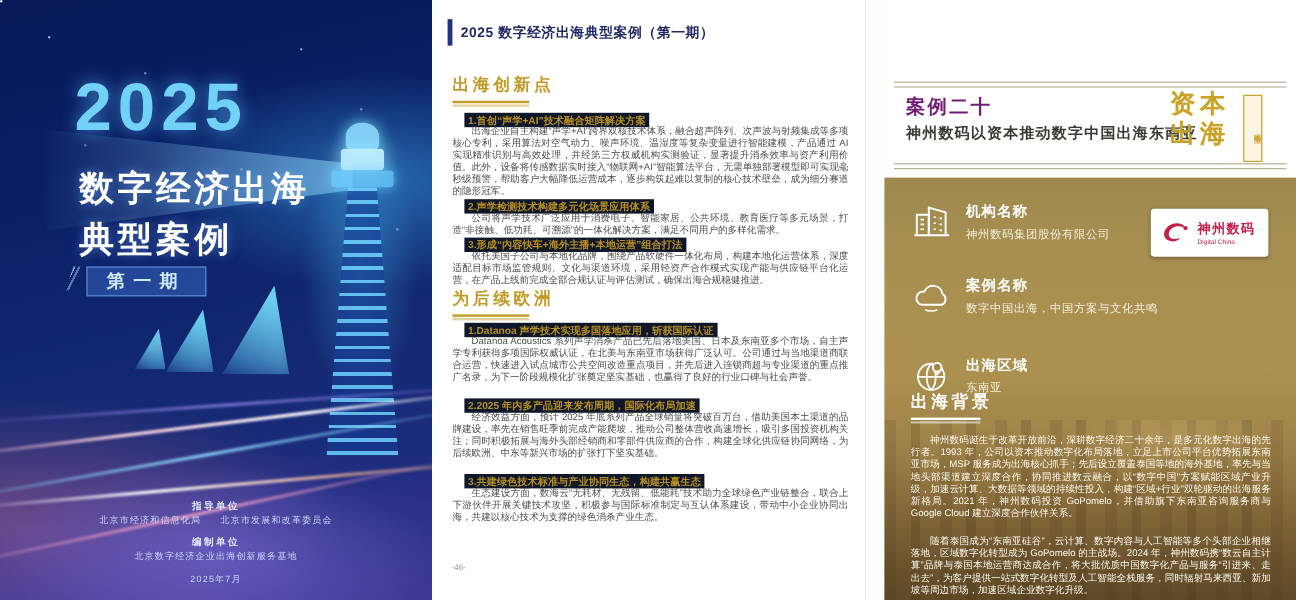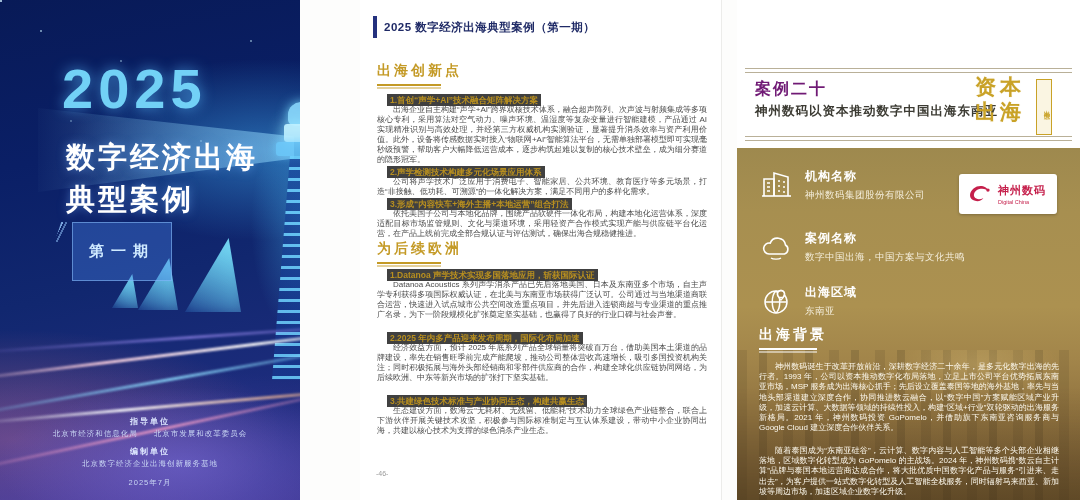--- a/index.html
+++ b/index.html
@@ -1,37 +1,37 @@
 <!DOCTYPE html>
 <html><head>
 <meta charset="utf-8">
 <style>
   html,body{margin:0;padding:0;background:#e9e9e9;}
   .canvas{position:relative;width:1080px;height:500px;background:#fdfdfc;overflow:hidden;
     font-family:"Liberation Sans","DejaVu Sans",sans-serif;}
 
   
-  .cover{position:absolute;left:0;top:0;width:300px;height:500px;overflow:hidden;
+  .cover{position:absolute;left:0;top:0;width:360px;height:500px;overflow:hidden;
     background:
       radial-gradient(ellipse 300px 140px at 88% 30%, rgba(70,190,255,.45), transparent 65%),
       radial-gradient(ellipse 620px 240px at 45% 108%, rgba(90,70,170,.85), transparent 72%),
       radial-gradient(ellipse 420px 170px at 4% 88%, rgba(235,120,140,.40), transparent 65%),
       linear-gradient(168deg,#081a57 0%,#0a1f66 30%,#11276f 55%,#1c2c7c 78%,#2a2f86 100%);}
   .stars{position:absolute;left:0;top:0;width:2px;height:2px;background:#cfefff;border-radius:50%;
     box-shadow:40px 30px 0 rgba(200,240,255,.7),120px 60px 0 rgba(200,240,255,.5),
       250px 40px 0 rgba(200,240,255,.6),300px 90px 0 rgba(200,240,255,.5),
       200px 140px 0 rgba(200,240,255,.4),70px 120px 0 rgba(200,240,255,.4),
       330px 190px 0 rgba(200,240,255,.5),150px 200px 0 rgba(200,240,255,.35);}
   .cover-year{position:absolute;left:62px;top:56px;font-size:56px;font-weight:bold;
     color:#72d1f6;letter-spacing:5px;text-shadow:0 0 14px rgba(90,190,255,.7);z-index:3;}
   .cover-t1{position:absolute;left:66px;top:138px;font-size:29px;font-weight:bold;color:#ffffff;
     letter-spacing:3px;text-shadow:0 0 10px rgba(120,180,255,.5);z-index:3;}
   .cover-t2{position:absolute;left:66px;top:180px;font-size:29px;font-weight:bold;color:#ffffff;
     letter-spacing:3px;text-shadow:0 0 10px rgba(120,180,255,.5);z-index:3;}
-  .issue-badge{position:absolute;left:72px;top:222px;padding:19px 16px;background:rgba(70,130,230,.38);
+  .issue-badge{position:absolute;left:72px;top:222px;padding:2px 16px;background:rgba(70,130,230,.38);
     border:1px solid rgba(140,195,255,.55);color:#cfeaff;font-size:15px;font-weight:bold;
     letter-spacing:7px;z-index:3;}
   .issue-mark{position:absolute;left:58px;top:222px;width:8px;height:20px;z-index:3;
     background:linear-gradient(100deg,rgba(150,200,255,.8) 2px,transparent 2px,transparent 4px,rgba(150,200,255,.5) 4px,rgba(150,200,255,.5) 6px,transparent 6px);transform:skewX(-18deg);}
   
   .beam{position:absolute;left:38px;top:108px;width:256px;height:84px;z-index:1;
     background:linear-gradient(to left, rgba(150,220,255,.55), rgba(150,220,255,.02));
     clip-path:polygon(100% 34%,100% 60%,0 100%,0 0);}
   .lh-glow{position:absolute;left:230px;top:80px;width:140px;height:320px;z-index:1;
     background:radial-gradient(ellipse 70px 160px at 50% 45%, rgba(80,200,255,.35), transparent 70%);}
@@ -67,21 +67,21 @@
 
   
   .mid{position:absolute;left:360px;top:0;width:362px;height:500px;background:#ffffff;
     box-shadow:inset -1px 0 0 #ececea;}
   .mid-head{position:absolute;left:13px;top:16px;display:flex;align-items:center;}
   .mid-head-bar{width:4px;height:22px;background:#24317e;margin-right:7px;}
   .mid-head-text{font-size:11.5px;font-weight:bold;color:#1f2a66;letter-spacing:.5px;}
   .gold-h{position:absolute;left:17px;font-size:14px;font-weight:bold;color:#c49a26;letter-spacing:3px;}
   .gold-u{position:absolute;left:17px;width:64px;height:2px;background:#c49a26;box-shadow:0 3px 0 rgba(196,154,38,.45);}
   .sub{position:absolute;left:27px;font-size:8.5px;font-weight:bold;color:#b88f1f;}
-  .sub span{background:#404040;padding:1px 3px;}
+  .sub span{background:#0f172a;padding:1px 3px;}
   .bodyp{position:absolute;left:17px;width:330px;font-size:8px;line-height:1.25;color:#4c4c4c;
     text-align:justify;text-indent:16px;overflow:hidden;margin:0;}
   .pageno{position:absolute;left:16px;top:470px;font-size:7px;color:#9a9a9a;}
 
   
   .rightp{position:absolute;left:737px;top:0;width:343px;height:500px;background:#ffffff;}
   .dline{position:absolute;left:8px;right:8px;height:3px;border-top:1px solid #b9b098;border-bottom:1px solid #b9b098;}
   .case-no{position:absolute;left:18px;top:79px;font-size:16px;font-weight:bold;color:#701a75;letter-spacing:2px;}
   .case-title{position:absolute;left:18px;top:103px;font-size:12.5px;font-weight:bold;color:#3c3b33;letter-spacing:1px;}
   .cat{position:absolute;left:238px;top:74px;font-size:21px;font-weight:bold;color:#c9a227;
@@ -232,21 +232,21 @@
               <path d="M12 28c2 1.5 8 1.5 10 0" stroke-width="1.3"></path>
             </g>
           </svg>
         </div>
         <div>
           <div class="info-label">案例名称</div>
           <div class="info-value">数字中国出海，中国方案与文化共鸣</div>
         </div>
       </div>
 
-      <div class="info-row" style="top:136px;">
+      <div class="info-row" style="top:148px;">
         <div class="info-icon">
           <svg viewBox="0 0 34 34" width="34" height="34">
             <g fill="none" stroke="#ffffff" stroke-width="1.5">
               <circle cx="17" cy="18" r="11"></circle>
               <path d="M6 18h22M17 7c5 4.5 5 17.5 0 22M17 7c-5 4.5-5 17.5 0 22"></path>
               <circle cx="22" cy="10" r="3.6" fill="#a2854a"></circle>
               <path d="M22 6.5a3.5 3.5 0 0 1 3.5 3.5c0 2.6-3.5 6-3.5 6s-3.5-3.4-3.5-6A3.5 3.5 0 0 1 22 6.5z" stroke-width="1.3"></path>
             </g>
           </svg>
         </div>

